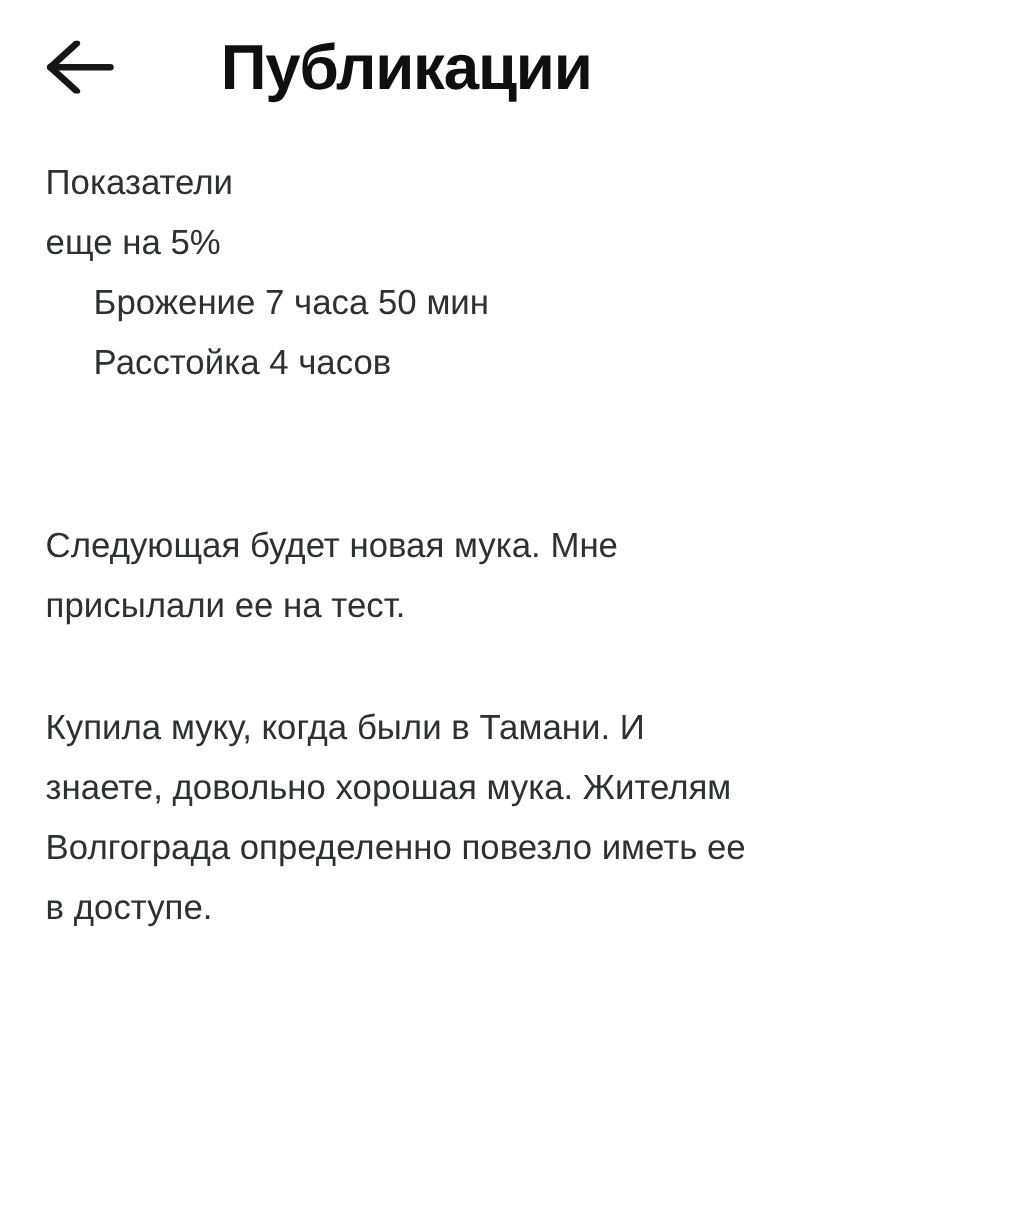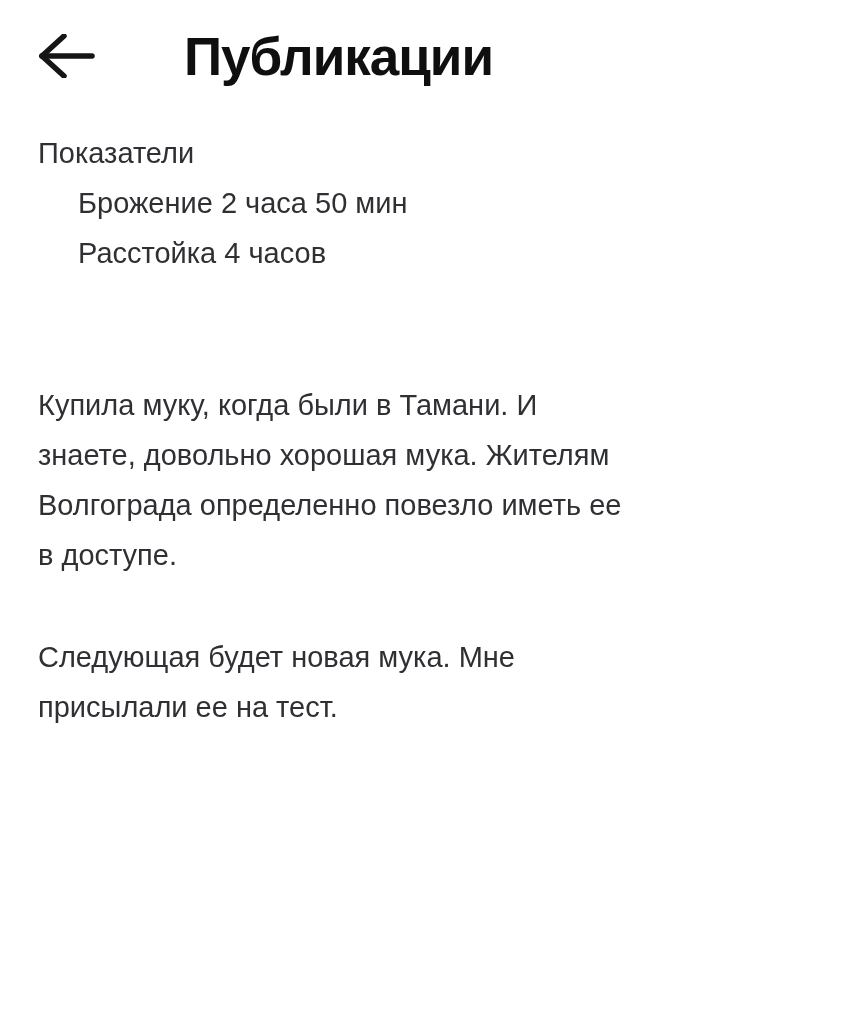--- a/index.html
+++ b/index.html
@@ -87,41 +87,42 @@
       </span>
     </button>
     <h1 class="page-title">Публикации</h1>
   </div>
 
   <div class="post">
 
     <div class="para-block">
       <div class="line">Показатели</div>
 
+      <div class="line">еще на 5%</div>
 
       <div class="line"><span class="check-icon"><svg viewBox="0 0 40 40">
               <path d="M5 23 L15 33 L35 7" fill="none" stroke="url(#ckg1)" stroke-width="7.5" stroke-linecap="round" stroke-linejoin="round"></path>
-            </svg></span><span>Брожение 2 часа 50 мин</span></div>
+            </svg></span><span>Брожение 7 часа 50 мин</span></div>
 
       <div class="line"><span class="check-icon"><svg viewBox="0 0 40 40">
               <path d="M5 23 L15 33 L35 7" fill="none" stroke="url(#ckg1)" stroke-width="7.5" stroke-linecap="round" stroke-linejoin="round"></path>
             </svg></span><span>Расстойка 4 часов</span></div>
 
       <div class="line"><span class="check-icon"><svg viewBox="0 0 40 40">
               <path d="M5 23 L15 33 L35 7" fill="none" stroke="url(#ckg1)" stroke-width="7.5" stroke-linecap="round" stroke-linejoin="round"></path>
             </svg></span></div>
     </div>
 
     <div class="para">
+      <div class="line">Следующая будет новая мука. Мне</div>
+      <div class="line">присылали ее на тест.</div>
+    </div>
+
+    <div class="para">
       <div class="line">Купила муку, когда были в Тамани. И</div>
       <div class="line">знаете, довольно хорошая мука. Жителям</div>
       <div class="line">Волгограда определенно повезло иметь ее</div>
       <div class="line">в доступе.</div>
-    </div>
-
-    <div class="para">
-      <div class="line">Следующая будет новая мука. Мне</div>
-      <div class="line">присылали ее на тест.</div>
     </div>
 
 
   </div>
 </div>
 
 </body></html>

